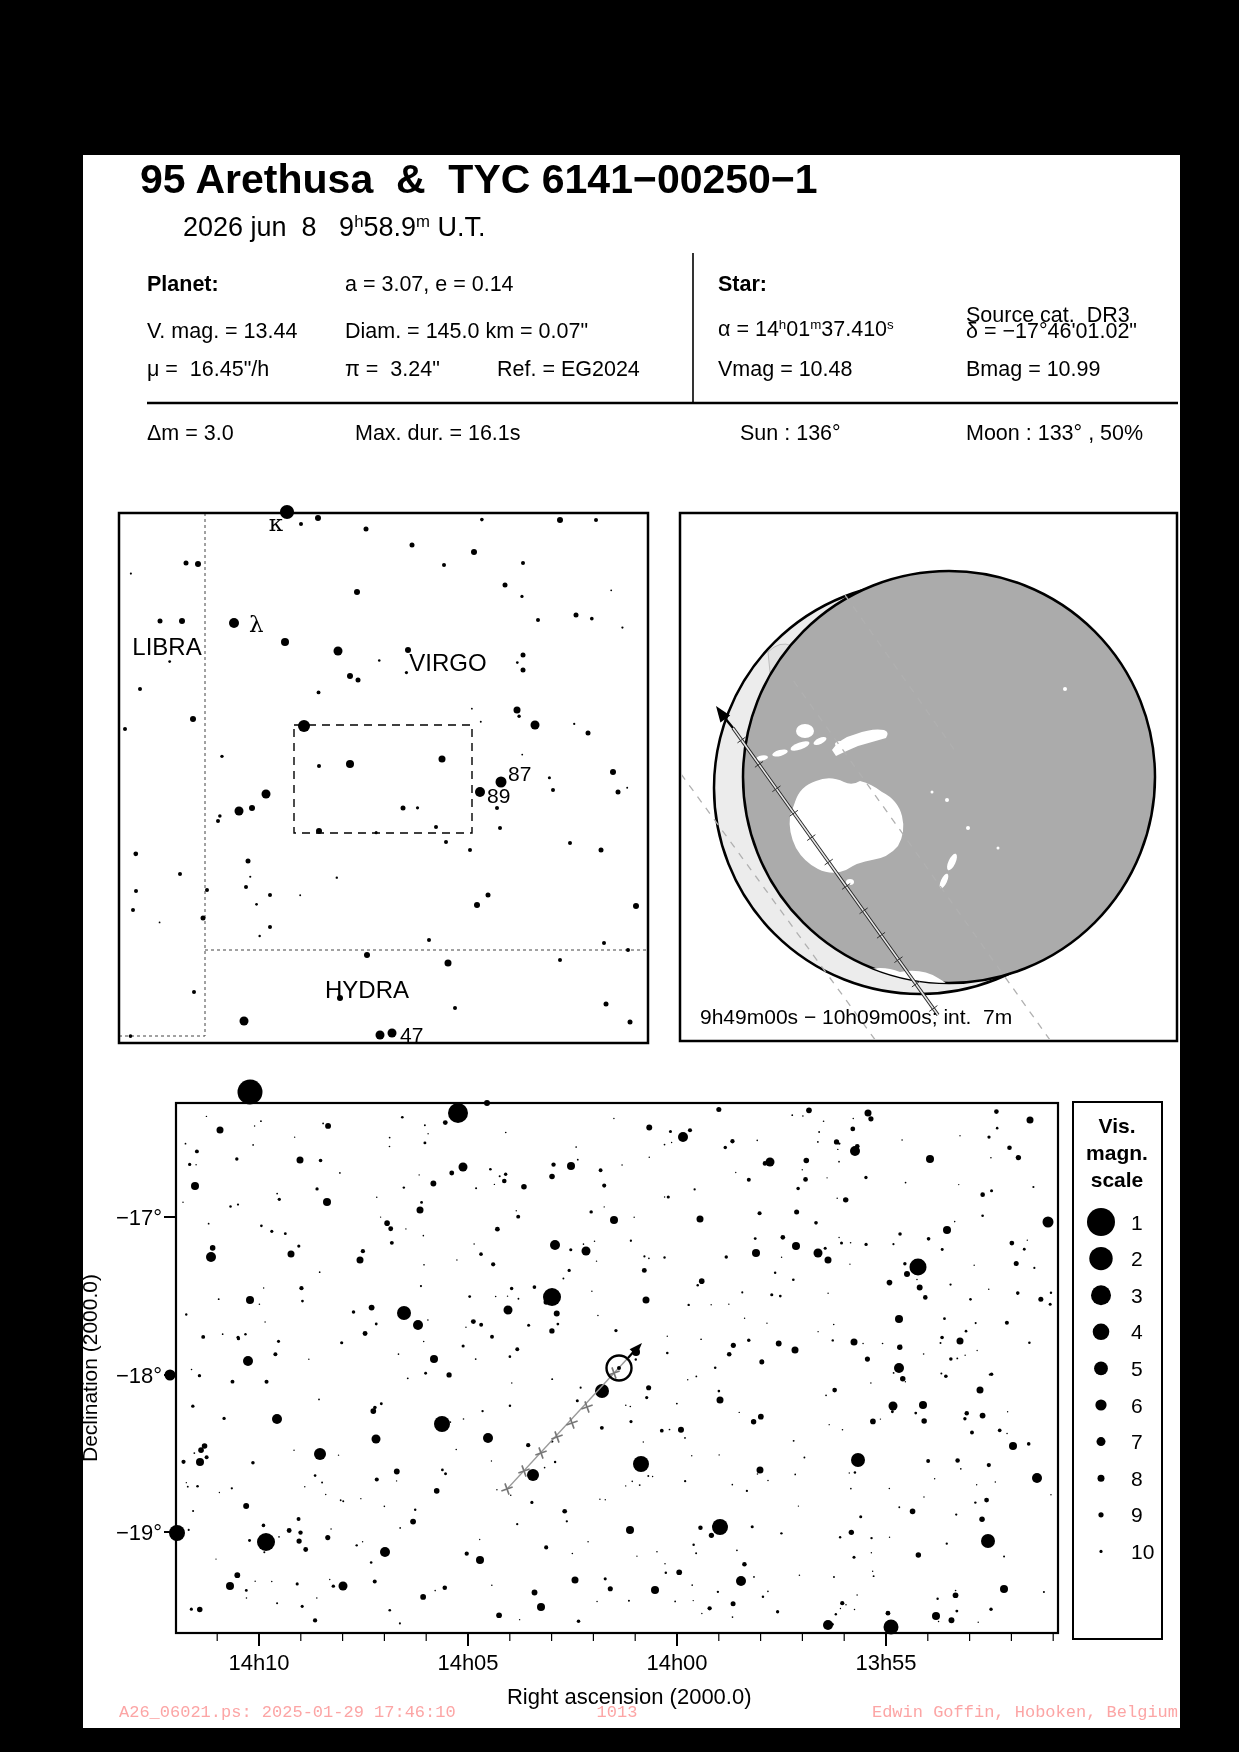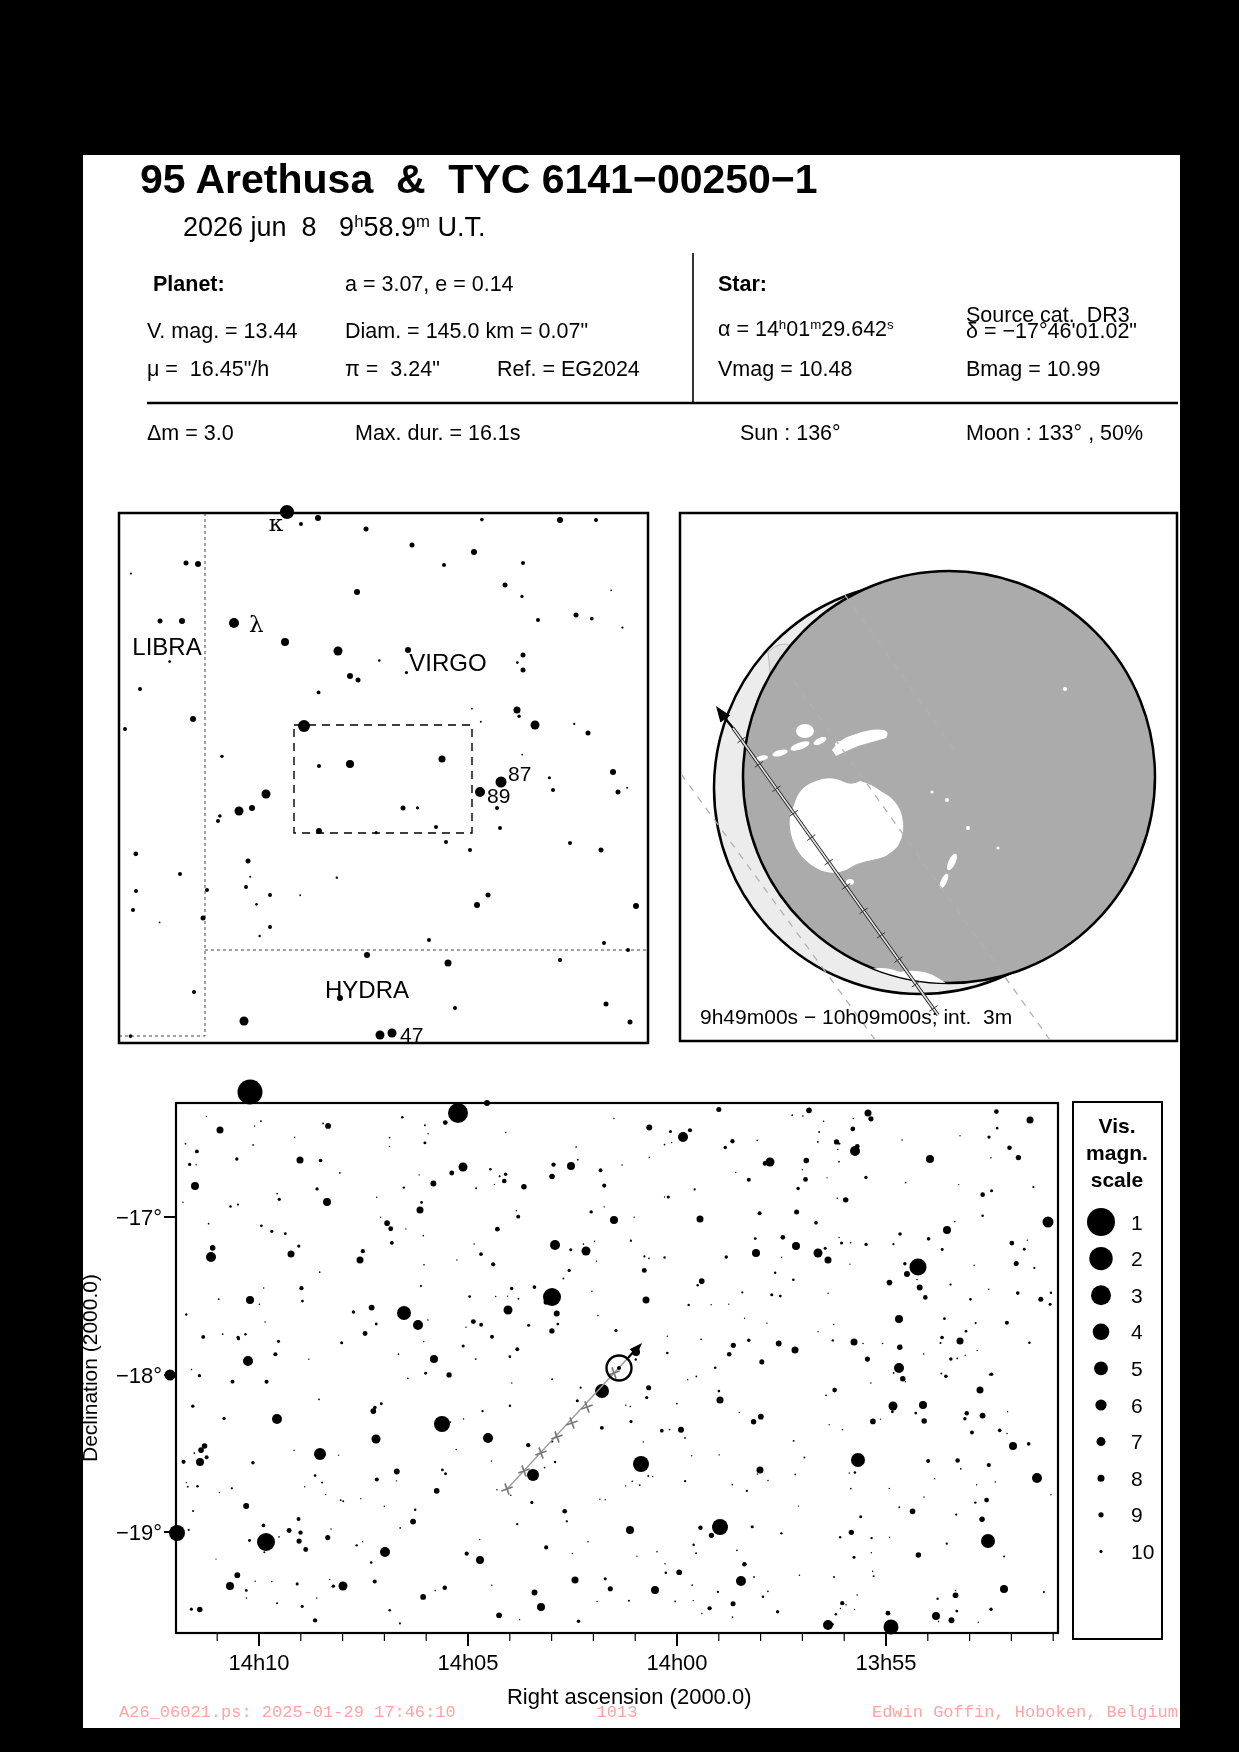--- a/index.html
+++ b/index.html
@@ -908,42 +908,42 @@
       <text x="1131" y="1522.3" font-size="21" text-anchor="start" fill="#000000">9</text>
       <circle cx="1101" cy="1551.4" r="1.6" fill="#000000"></circle>
       <text x="1131" y="1558.9" font-size="21" text-anchor="start" fill="#000000">10</text>
     </g>
   </svg>
 
 <div class="t b" style="left:140px;top:157px;font-size:41px;">95 Arethusa  &amp;  TYC 6141−00250−1</div>
 
 <div class="t" style="left:183px;top:201px;font-size:27px;margin-top:11px;"><span>2026 jun  8   9</span><sup>h</sup><span>58.9</span><sup>m</sup><span> U.T.</span></div>
 
-<div class="t info b" style="left:147px;top:272px;margin-left:6px;">Planet:</div>
+<div class="t info b" style="left:147px;top:272px;">Planet:</div>
 <div class="t info" style="left:345px;top:272px;">a = 3.07, e = 0.14</div>
 <div class="t info b" style="left:718px;top:272px;">Star:</div>
 <div class="t info" style="left:966px;top:280px;margin-top:23px;">Source cat.  DR3</div>
 
 <div class="t info" style="left:147px;top:319px;">V. mag. = 13.44</div>
 <div class="t info" style="left:345px;top:319px;">Diam. = 145.0 km = 0.07"</div>
-<div class="t info" style="left:718px;top:317px;"><span>α = 14</span><sup>h</sup><span>01</span><sup>m</sup><span>29.642</span><sup>s</sup></div>
+<div class="t info" style="left:718px;top:317px;"><span>α = 14</span><sup>h</sup><span>01</span><sup>m</sup><span>37.410</span><sup>s</sup></div>
 <div class="t info" style="left:966px;top:319px;">δ = −17°46'01.02"</div>
 
 <div class="t info" style="left:147px;top:357px;">μ =  16.45"/h</div>
 <div class="t info" style="left:345px;top:357px;">π =  3.24"</div>
 <div class="t info" style="left:497px;top:357px;">Ref. = EG2024</div>
 <div class="t info" style="left:718px;top:357px;">Vmag = 10.48</div>
 <div class="t info" style="left:966px;top:357px;">Bmag = 10.99</div>
 
 <div class="t info" style="left:147px;top:421px;">Δm = 3.0</div>
 <div class="t info" style="left:355px;top:421px;">Max. dur. = 16.1s</div>
 <div class="t info" style="left:740px;top:421px;">Sun : 136°</div>
 <div class="t info" style="left:966px;top:421px;">Moon : 133° , 50%</div>
 
-<div class="t" style="left:700px;top:1005px;font-size:21px;">9h49m00s − 10h09m00s; int.  3m</div>
+<div class="t" style="left:700px;top:1005px;font-size:21px;">9h49m00s − 10h09m00s; int.  7m</div>
 
 <div class="t" style="left:617px;top:1660px;font-size:22px;">
   <span class="center" style="display:inline-block;">Right ascension (2000.0)</span>
 </div>
 <div class="t" style="left:90px;top:1368px;font-size:21px;transform:translate(-50%,-50%) rotate(-90deg);">Declination (2000.0)</div>
 
 <div class="t mono" style="left:119px;top:1703px;">A26_06021.ps: 2025-01-29 17:46:10</div>
 <div class="t mono" style="left:617px;top:1703px;transform:translateX(-50%);text-align:right;">1013</div>
 <div class="t mono" style="left:1178px;top:1703px;transform:translateX(-100%);">Edwin Goffin, Hoboken, Belgium</div>
 

